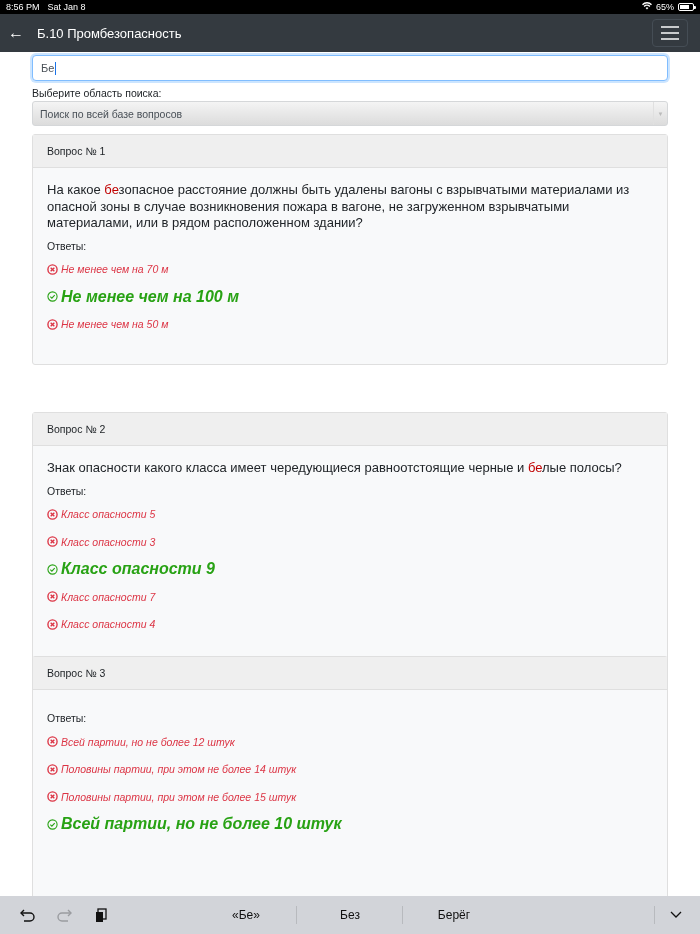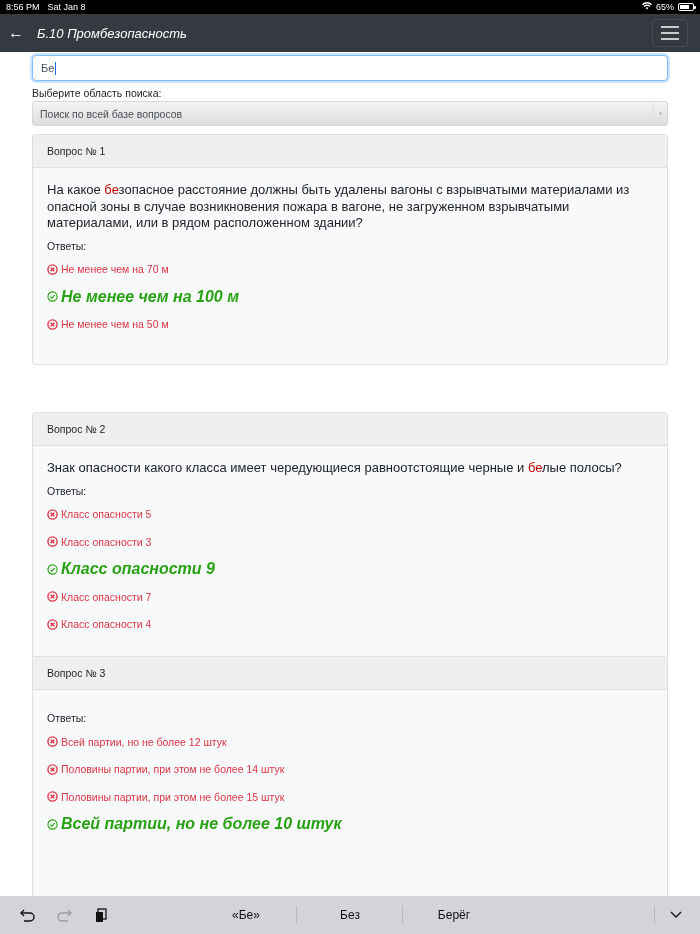--- a/index.html
+++ b/index.html
@@ -5,37 +5,37 @@
   * { box-sizing: border-box; margin: 0; padding: 0; }
   html, body { width: 700px; height: 934px; overflow: hidden; background: #ffffff; font-family: "Liberation Sans", sans-serif; }
   .status-bar { position: absolute; top: 0; left: 0; width: 700px; height: 14px; background: #000; color: #fff; font-size: 9px; display: flex; align-items: center; padding: 0 6px; }
   .status-bar .left { display: flex; gap: 8px; }
   .status-bar .right { margin-left: auto; display: flex; align-items: center; gap: 4px; }
   .battery { width: 16px; height: 8px; border: 1px solid #fff; border-radius: 2px; position: relative; display: inline-block; }
   .battery::after { content: ""; position: absolute; left: 1px; top: 1px; width: 9px; height: 4px; background: #fff; }
   .battery::before { content: ""; position: absolute; right: -3px; top: 2px; width: 2px; height: 3px; background: #fff; border-radius: 0 1px 1px 0; }
   .navbar { position: absolute; top: 14px; left: 0; width: 700px; height: 38px; background: #343a40; color: #fff; display: flex; align-items: center; }
   .back { width: 32px; text-align: center; font-size: 16px; color: #fff; margin-left: 0px; }
-  .nav-title { font-size: 13px; color: #fff; margin-left: 5px; font-style: italic; }
+  .nav-title { font-size: 13px; color: #fff; margin-left: 5px; }
   .toggler { position: absolute; right: 12px; top: 5px; width: 36px; height: 28px; border: 1px solid #454d55; border-radius: 4px; display: flex; flex-direction: column; justify-content: center; align-items: center; gap: 4px; }
   .toggler span { display: block; width: 18px; height: 2px; background: #c8cacc; }
   .content { position: absolute; top: 52px; left: 0; width: 700px; height: 844px; overflow: hidden; }
   .search { position: absolute; left: 32px; top: 3px; width: 636px; height: 26px; border: 1px solid #80bdff; border-radius: 4px; box-shadow: 0 0 0 2px rgba(0,123,255,0.2); background: #fff; font-size: 11px; padding: 0 8px; display: flex; align-items: center; color: #495057; }
   .caret { width: 1px; height: 13px; background: #1a73e8; margin-left: 1px; }
   .scope-label { position: absolute; left: 32px; top: 35px; font-size: 10.5px; color: #212529; }
   .scope-select { position: absolute; left: 32px; top: 49px; width: 636px; height: 25px; border: 1px solid #d5d7d9; border-radius: 3px; background: linear-gradient(#f4f4f4, #dcdcdc); font-size: 10.5px; color: #495057; display: flex; align-items: center; padding: 0 7px; }
   .scope-select .arrow { position: absolute; right: 0; top: 0; width: 14px; height: 23px; border-left: 1px solid #e0e0e0; color: #bbb; font-size: 6px; display: flex; align-items: center; justify-content: center; }
   .card { position: absolute; left: 32px; width: 636px; border: 1px solid #dfdfdf; border-radius: 3px; background: #f8f9fa; }
   .card-header { height: 33px; background: #efefef; border-bottom: 1px solid #dfdfdf; font-size: 10.5px; color: #212529; padding: 8px 14px; display: flex; align-items: center; }
   .card-body { padding: 14px 14px 10px 14px; }
   .q-text { font-size: 13px; line-height: 16.5px; color: #212529; }
   .q-text .hl { color: #c00000; }
   .answers-label { font-size: 10.5px; color: #212529; margin-top: 8px; margin-bottom: 4px; }
   .answer { display: flex; align-items: center; height: 27.5px; font-size: 10.5px; }
-  .answer.wrong { color: #dc3545; }
+  .answer.wrong { color: #dc3545; font-style: italic; }
   .answer.right { color: #28a214; font-weight: bold; font-size: 16px; font-style: italic; }
   .answer .icon { width: 11px; height: 11px; margin-right: 3px; flex: none; }
   .kbd-bar { position: absolute; top: 896px; left: 0; width: 700px; height: 38px; background: #d2d4d9; display: flex; align-items: center; font-size: 12px; color: #111; }
   .kbd-btn { position: absolute; top: 0; height: 38px; display: flex; align-items: center; justify-content: center; }
   .kbd-sep { position: absolute; top: 10px; width: 1px; height: 18px; background: #b8babe; }
 </style>
 </head>
 <body>
 
 <div class="status-bar">

